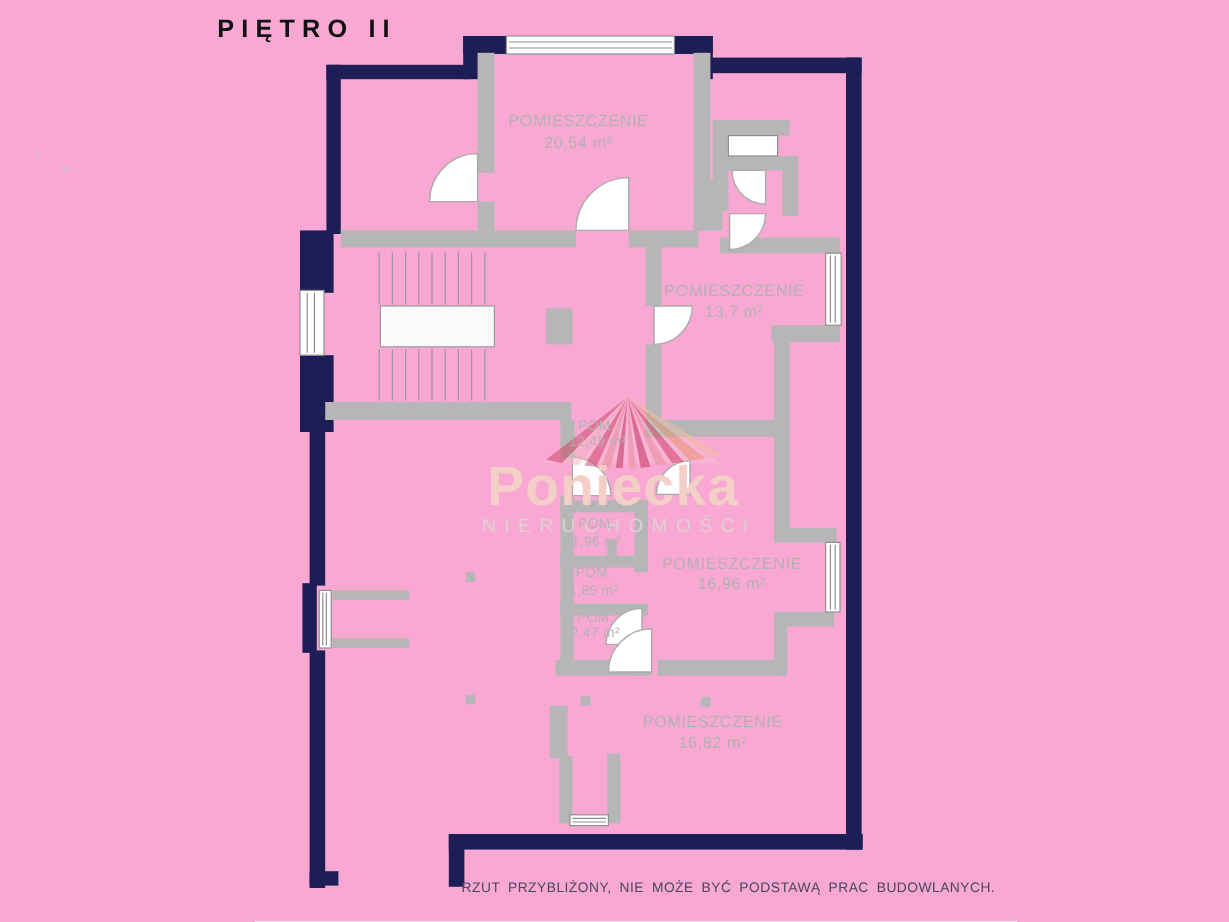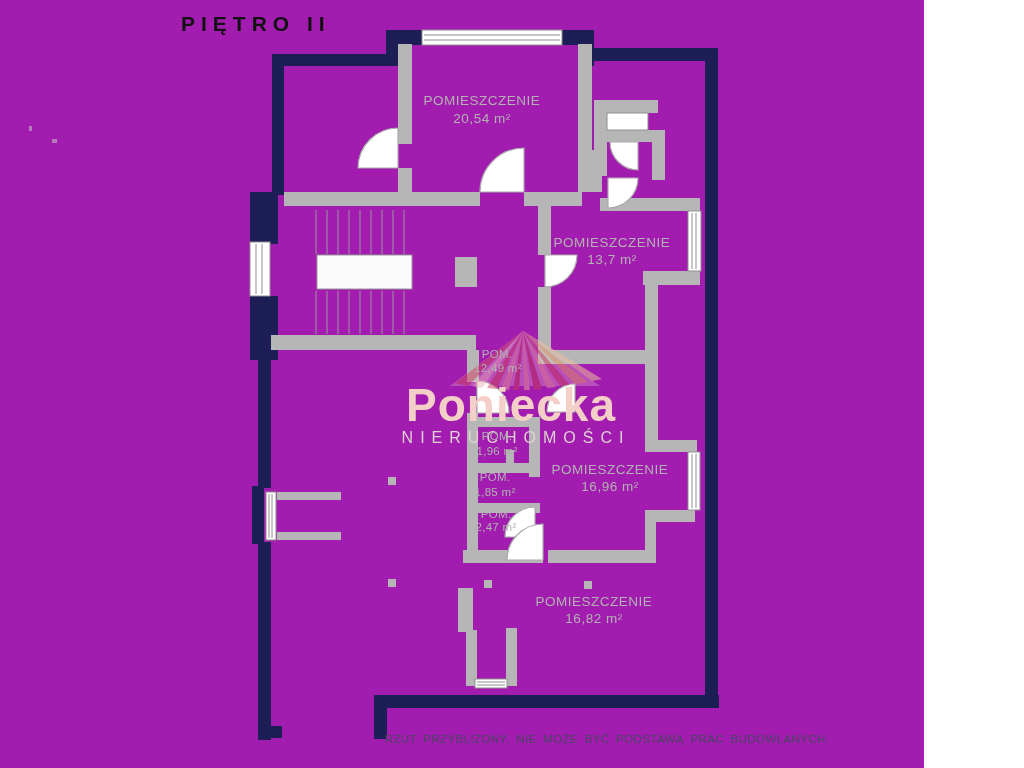--- a/index.html
+++ b/index.html
@@ -1,16 +1,16 @@
 <!DOCTYPE html>
 <html style="--outer-wall: #1e1e56; --inner-wall: #b6b6b6; --label: #b2b2b2; --disclaimer: #474760; --brand: #f4cfc7; --brand-sub: #ddd2d0; --door-stroke: #ababab; --window-stroke: #8f8f8f; --stair-stroke: #9a9a9a; --watermark-ray-dark: #c23a5e; --watermark-ray-light: #f0b8c0; --watermark-ray-orange: #e89a70;"><head>
 <meta charset="utf-8">
 <style>
   html,body{margin:0;padding:0;background:#fff;}
-  #canvas{position:relative;width:924px;height:768px;background:#a21caf;overflow:hidden;
+  #canvas{position:relative;width:1024px;height:768px;background:#f9a8d4;overflow:hidden;
           font-family:"Liberation Sans","DejaVu Sans",sans-serif;}
   svg text{font-family:"Liberation Sans","DejaVu Sans",sans-serif;}
   .navy{fill:var(--outer-wall,#1e1e56);}
   .gray{fill:var(--inner-wall,#b6b6b6);}
   .win{fill:#ffffff;stroke:var(--window-stroke,#8f8f8f);stroke-width:1;}
   .winline{stroke:var(--window-stroke,#8f8f8f);stroke-width:1;fill:none;}
   .door{fill:#ffffff;stroke:var(--door-stroke,#ababab);stroke-width:1.2;}
   .stairline{stroke:var(--stair-stroke,#9a9a9a);stroke-width:1;fill:none;}
   .landing{fill:#fafafa;stroke:var(--stair-stroke,#9a9a9a);stroke-width:1;}
   .lbl{fill:var(--label,#b2b2b2);font-size:13.5px;text-anchor:middle;letter-spacing:.5px;}

